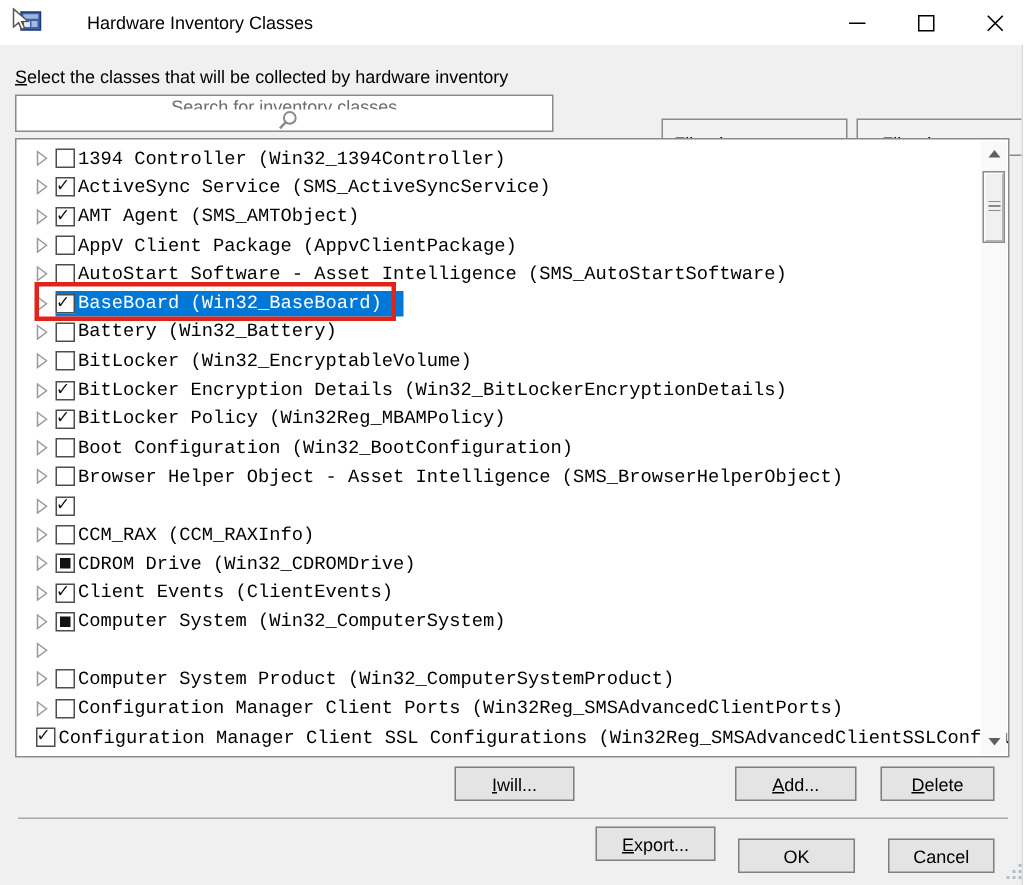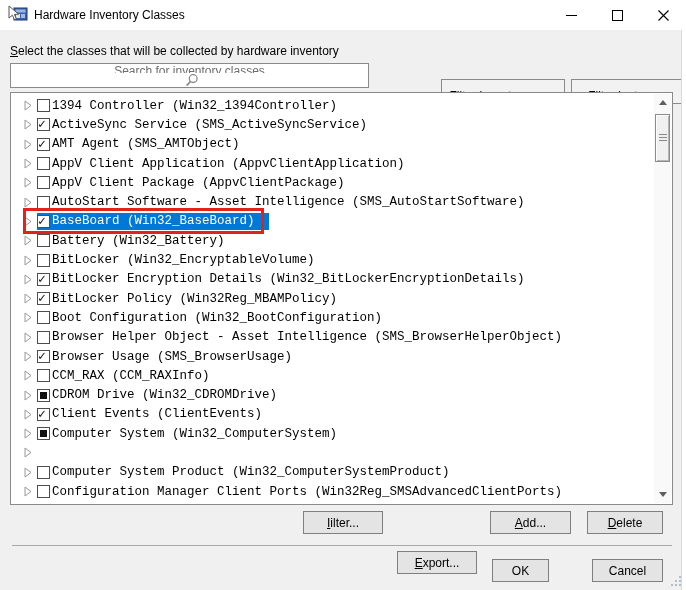--- a/index.html
+++ b/index.html
@@ -5,21 +5,21 @@
   html,body { margin:0; padding:0; }
   body {
     width:686px; height:590px;
     font-family:"Liberation Sans", sans-serif;
     background:#ffffff;
     -webkit-font-smoothing:antialiased;
   }
   .window { position:relative; width:686px; height:590px; background:#f0f0f0; overflow:hidden; }
 
   
-  .titlebar { position:absolute; top:0; left:0; right:0; height:30px; background:#ffffff; display:flex; align-items:center; }
+  .titlebar { position:absolute; top:0; left:0; right:0; height:30px; background:#ffffff; display:flex; align-items:center;gap:24px; }
   .app-icon { margin-left:7px; width:22px; height:20px; flex:none; }
   .title { font-size:12px; color:#000; margin-left:5px; white-space:nowrap; }
   .tb-buttons { margin-left:auto; display:flex; height:100%; }
   .tb-btn { width:46px; height:100%; display:flex; align-items:center; justify-content:center; }
   .min-glyph { width:11px; border-top:1px solid #000; }
   .max-glyph { width:9px; height:9px; border:1px solid #000; }
 
   
   .edge-strip { position:absolute; top:30px; right:0; width:4px; bottom:0; background:#fff; border-left:1px solid #d9d9d9; z-index:9; }
 
@@ -69,21 +69,21 @@
     background: repeating-linear-gradient(to bottom, #8a8a8a 0 1px, rgba(0,0,0,0) 1px 3px); }
 
   
   .btn { position:absolute; height:23px; box-sizing:border-box; background:#e4e4e4; border:1px solid #7f7f7f;
     font-size:12px; color:#000; display:flex; align-items:center; justify-content:center; }
   .btn-import { top:511px; left:303px; width:80px; }
   .btn-export { top:511px; left:397px; width:80px;margin-top:40px; }
   .btn-add    { top:511px; left:490px; width:81px; }
   .btn-delete { top:511px; left:587px; width:76px; }
   .divider { position:absolute; top:545px; left:12px; width:660px; height:0; border-top:1px solid #a8a8a8; }
-  .btn-ok     { top:559px; left:492px; width:57px; }
+  .btn-ok     { top:559px; left:492px; width:78px; }
   .btn-cancel { top:559px; left:592px; width:71px; }
 
   .resize-grip { position:absolute; right:3px; bottom:2px; z-index:10; }
 </style>
 </head>
 <body>
 
 <div class="window">
 
   <div class="titlebar">
@@ -164,31 +164,20 @@
       <svg width="8" height="11" viewBox="0 0 8 11">
               <path d="M1,1 L7,5.5 L1,10 Z" fill="#fdfdfd" stroke="#9a9a9a" stroke-width="1"></path>
             </svg>
     </span>
     <span class="row-main">
       <span class="cb checked"></span>
       <span class="label">AMT Agent (SMS_AMTObject)</span>
     </span>
   </div>
 
-  <div class="row">
-    <span class="expander">
-      <svg width="8" height="11" viewBox="0 0 8 11">
-              <path d="M1,1 L7,5.5 L1,10 Z" fill="#fdfdfd" stroke="#9a9a9a" stroke-width="1"></path>
-            </svg>
-    </span>
-    <span class="row-main">
-      <span class="cb unchecked"></span>
-      <span class="label">AppV Client Application (AppvClientApplication)</span>
-    </span>
-  </div>
 
   <div class="row">
     <span class="expander">
       <svg width="8" height="11" viewBox="0 0 8 11">
               <path d="M1,1 L7,5.5 L1,10 Z" fill="#fdfdfd" stroke="#9a9a9a" stroke-width="1"></path>
             </svg>
     </span>
     <span class="row-main">
       <span class="cb unchecked"></span>
       <span class="label">AppV Client Package (AppvClientPackage)</span>
@@ -293,21 +282,20 @@
   </div>
 
   <div class="row">
     <span class="expander">
       <svg width="8" height="11" viewBox="0 0 8 11">
               <path d="M1,1 L7,5.5 L1,10 Z" fill="#fdfdfd" stroke="#9a9a9a" stroke-width="1"></path>
             </svg>
     </span>
     <span class="row-main">
       <span class="cb checked"></span>
-      <span class="label">Browser Usage (SMS_BrowserUsage)</span>
     </span>
   </div>
 
   <div class="row">
     <span class="expander">
       <svg width="8" height="11" viewBox="0 0 8 11">
               <path d="M1,1 L7,5.5 L1,10 Z" fill="#fdfdfd" stroke="#9a9a9a" stroke-width="1"></path>
             </svg>
     </span>
     <span class="row-main">
@@ -399,21 +387,21 @@
       <div class="thumb">
           <span class="grip"></span>
         </div>
       <div class="sb-btn sb-down">
           <span class="tri-down"></span>
         </div>
     </div>
   </div>
 
   <div class="btn btn-import">
-    <span><span></span><span class="accel">I</span><span>ilter...</span></span>
+    <span><span></span><span class="accel">I</span><span>will...</span></span>
   </div>
   <div class="btn btn-export">
     <span><span></span><span class="accel">E</span><span>xport...</span></span>
   </div>
   <div class="btn btn-add">
     <span><span></span><span class="accel">A</span><span>dd...</span></span>
   </div>
   <div class="btn btn-delete">
     <span><span></span><span class="accel">D</span><span>elete</span></span>
   </div>

